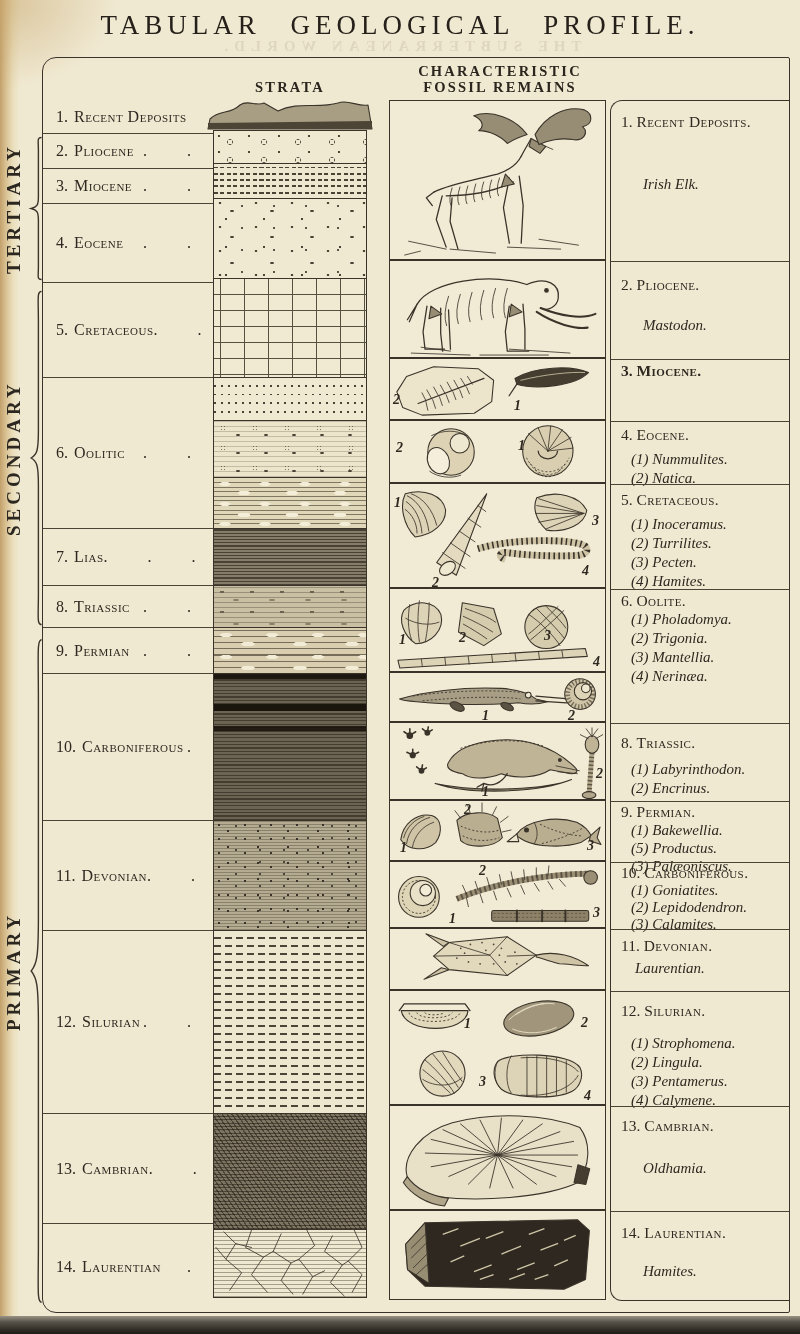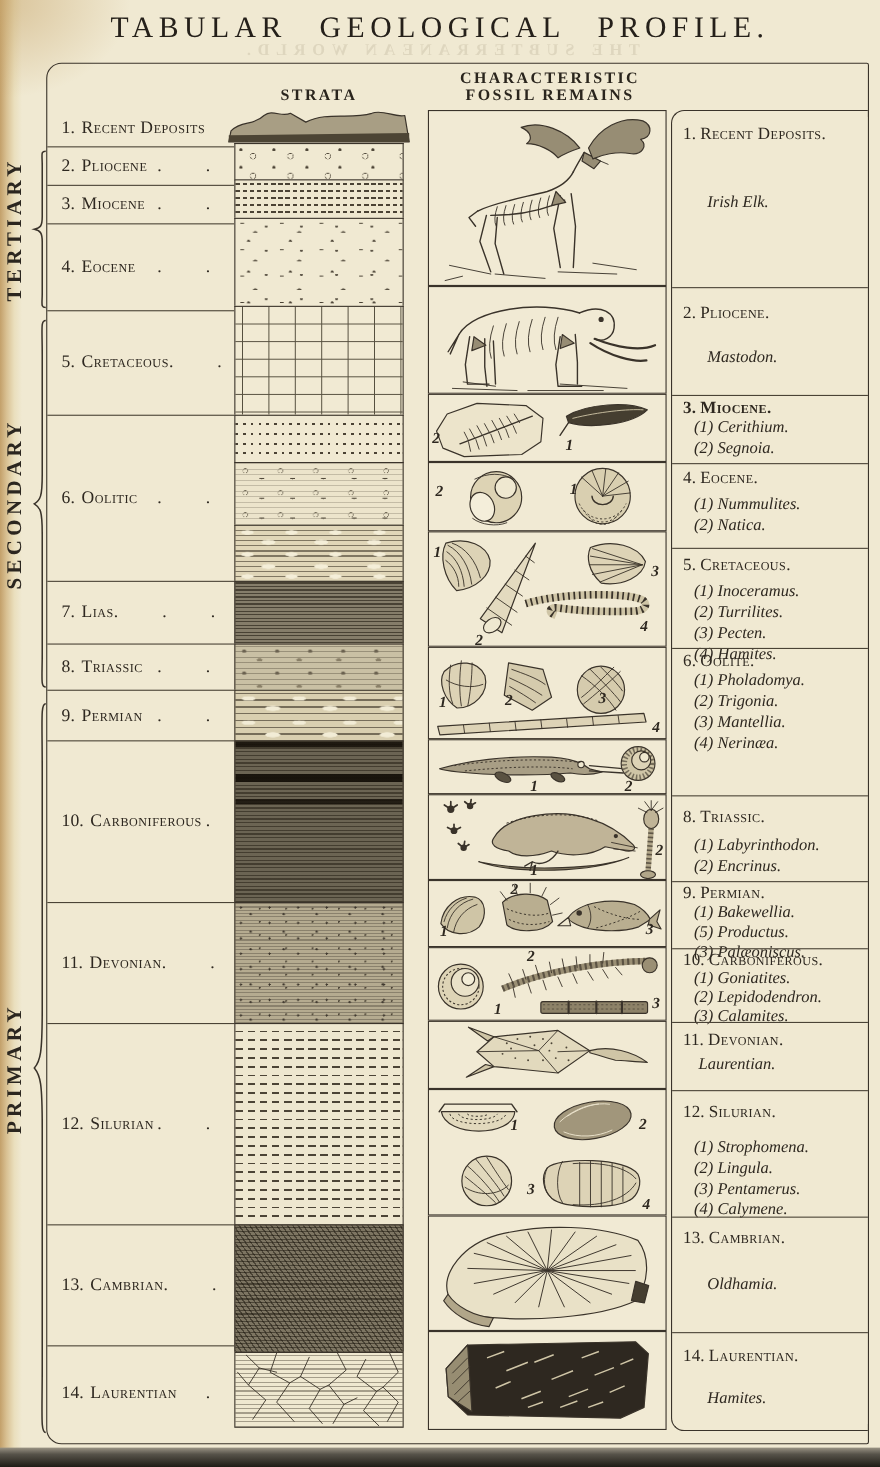--- a/index.html
+++ b/index.html
@@ -477,27 +477,26 @@
     <div class="fentry" style="top:0;height:160px;">
       <div class="fhead" style="padding-top:12px;"><span>1.</span> <span class="fname">Recent Deposits.</span></div>
       <div class="flist" style="margin-top:44px;"><span class="one">Irish Elk.</span></div>
     </div>
     <div class="fentry bt" style="top:160px;height:98px;">
       <div class="fhead" style="padding-top:14px;"><span>2.</span> <span class="fname">Pliocene.</span></div>
       <div class="flist" style="margin-top:22px;"><span class="one">Mastodon.</span></div>
     </div>
     <div class="fentry bt" style="top:258px;height:62px;">
       <div class="fhead" style="padding-top:2px;font-weight:bold;"><span>3.</span> <span class="fname">Miocene.</span></div>
-      <div class="flist"><span>(1) Cerithium.</span><br><span>(2) Segnoia.</span></div>
     </div>
     <div class="fentry bt" style="top:320px;height:63px;">
       <div class="fhead" style="padding-top:4px;"><span>4.</span> <span class="fname">Eocene.</span></div>
       <div class="flist" style="margin-top:6px;"><span>(1) Nummulites.</span><br><span>(2) Natica.</span></div>
     </div>
-    <div class="fentry bt" style="top:383px;height:105px;margin-top:14px;">
+    <div class="fentry bt" style="top:383px;height:105px;">
       <div class="fhead" style="padding-top:6px;"><span>5.</span> <span class="fname">Cretaceous.</span></div>
       <div class="flist" style="margin-top:6px;"><span>(1) Inoceramus.</span><br><span>(2) Turrilites.</span><br><span>(3) Pecten.</span><br><span>(4) Hamites.</span></div>
     </div>
     <div class="fentry bt" style="top:488px;height:84px;">
       <div class="fhead" style="padding-top:2px;"><span>6.</span> <span class="fname">Oolite.</span></div>
       <div class="flist"><span>(1) Pholadomya.</span><br><span>(2) Trigonia.</span><br><span>(3) Mantellia.</span><br><span>(4) Nerinæa.</span></div>
     </div>
     <div class="fentry bt" style="top:622px;height:78px;">
       <div class="fhead" style="padding-top:10px;"><span>8.</span> <span class="fname">Triassic.</span></div>
       <div class="flist" style="margin-top:8px;"><span>(1) Labyrinthodon.</span><br><span>(2) Encrinus.</span></div>

